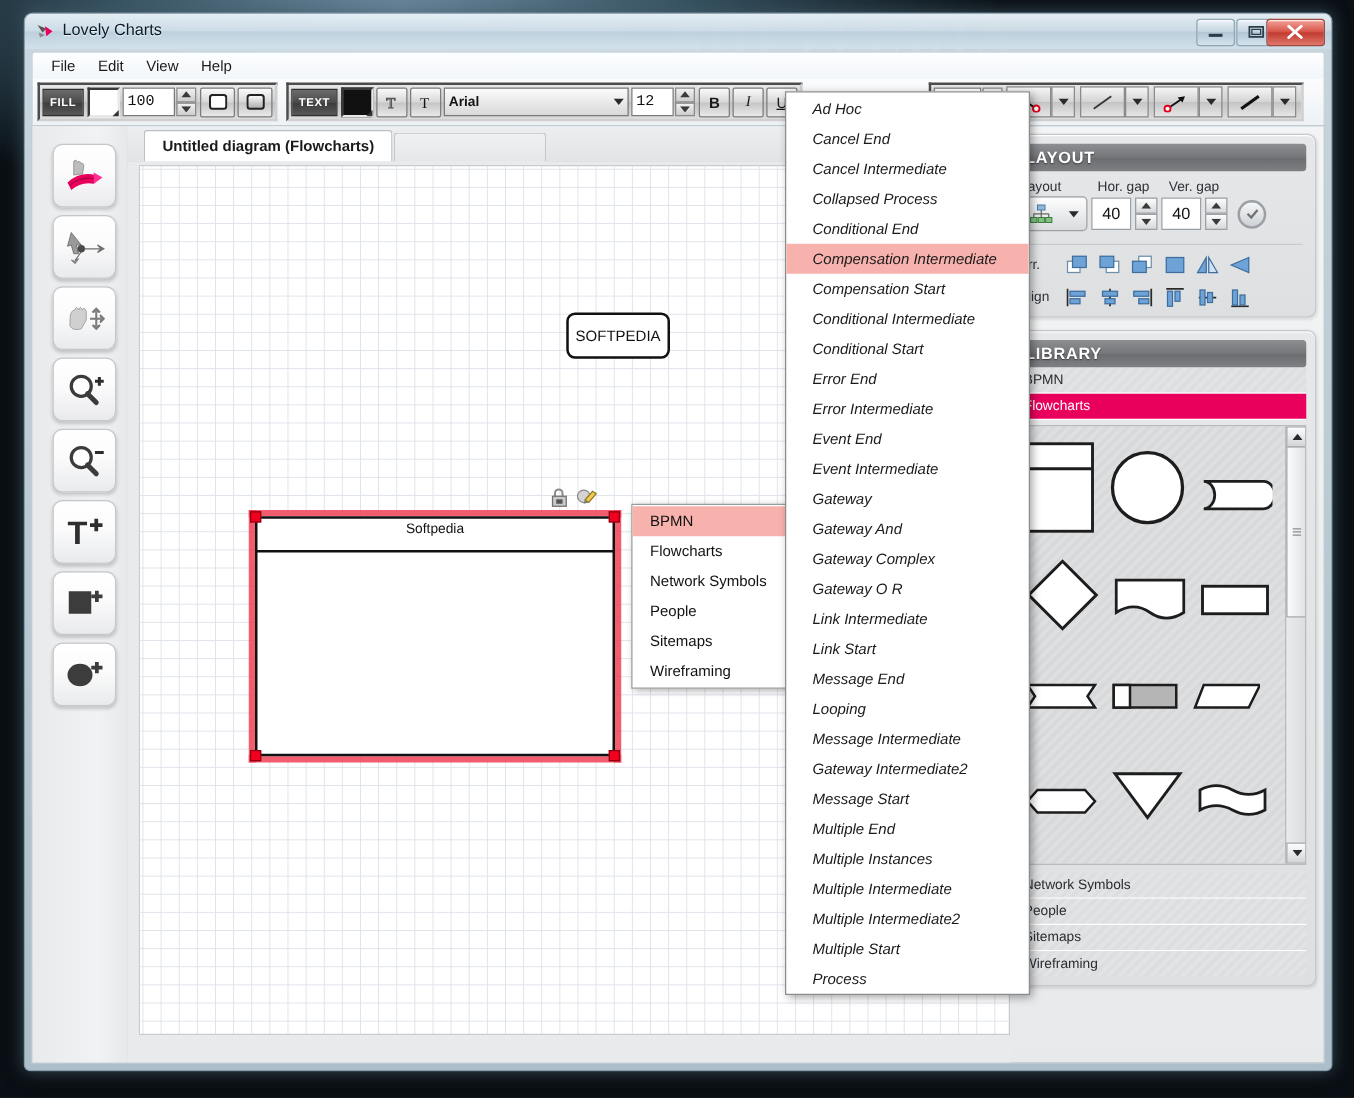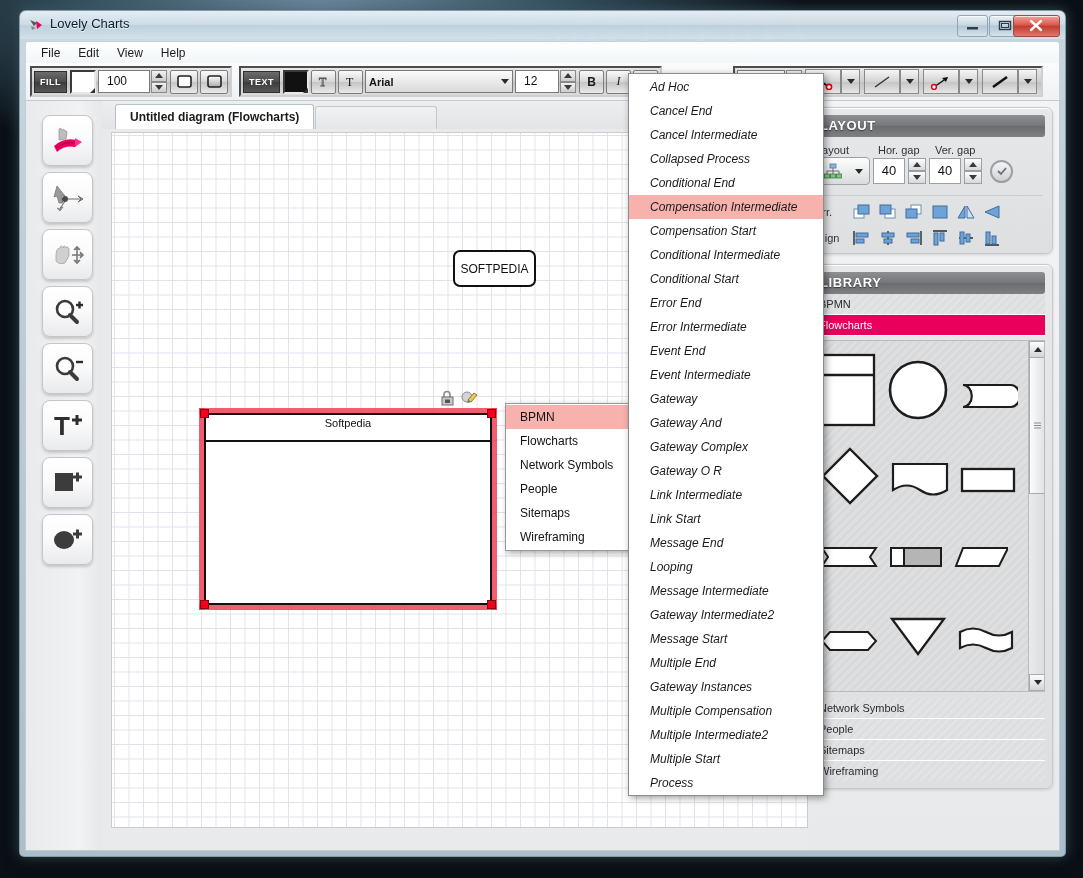--- a/index.html
+++ b/index.html
@@ -99,22 +99,22 @@
     border: 2px solid; border-color: #3a3a3a #e8e8e8 #e8e8e8 #3a3a3a;
     background: #fff;
   }
   .color-swatch.dark { background: #111; }
   .color-swatch .tri {
     position: absolute; right: -1px; bottom: -1px;
     width: 0; height: 0; border-left: 5px solid transparent; border-bottom: 5px solid #333;
   }
   .num-box {
     width: 34px; height: 21px; background: #fff; border: 1px solid #7a7a7a;
-    font-size: 12px; color: #111; text-align: left; padding: 0 8px; margin: 1px;
-    line-height: 21px; font-family: Liberation Sans, sans-serif;
+    font-size: 12px; color: #111; text-align: left; padding: 0 3px; margin: 1px;
+    line-height: 21px; font-family: Liberation Mono, monospace;
   }
   .spin {
     display: flex; flex-direction: column; width: 16px; height: 23px; margin: 1px 2px 1px 0;
   }
   .spin div {
     flex: 1; border: 1px solid #8a8a8a;
     background: linear-gradient(180deg, #f1f1f1 0%, #cdcdcd 100%);
     display: flex; align-items: center; justify-content: center;
   }
   .tb-btn {
@@ -965,21 +965,21 @@
         <div class="bp-row">Gateway Complex</div>
         <div class="bp-row">Gateway O R</div>
         <div class="bp-row">Link Intermediate</div>
         <div class="bp-row">Link Start</div>
         <div class="bp-row">Message End</div>
         <div class="bp-row">Looping</div>
         <div class="bp-row">Message Intermediate</div>
         <div class="bp-row">Gateway Intermediate2</div>
         <div class="bp-row">Message Start</div>
         <div class="bp-row">Multiple End</div>
-        <div class="bp-row">Gateway Instances</div>
-        <div class="bp-row">Multiple Compensation</div>
+        <div class="bp-row">Multiple Instances</div>
+        <div class="bp-row">Multiple Intermediate</div>
         <div class="bp-row">Multiple Intermediate2</div>
         <div class="bp-row">Multiple Start</div>
         <div class="bp-row">Process</div>
       </div>
 
   </div>
 </div>
 
 </body></html>

